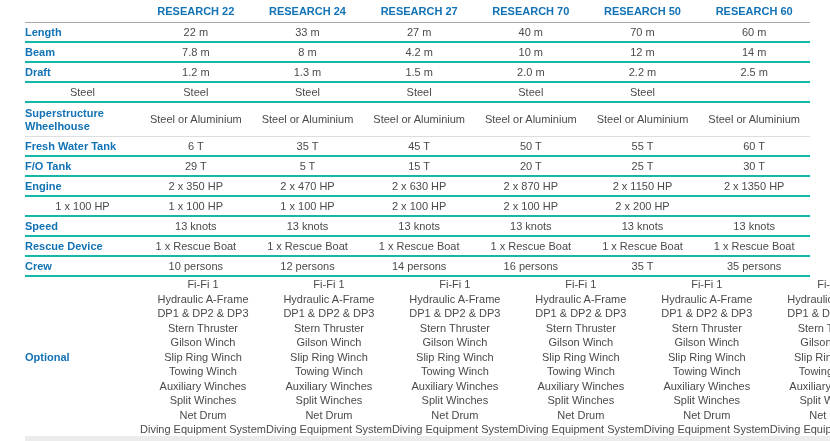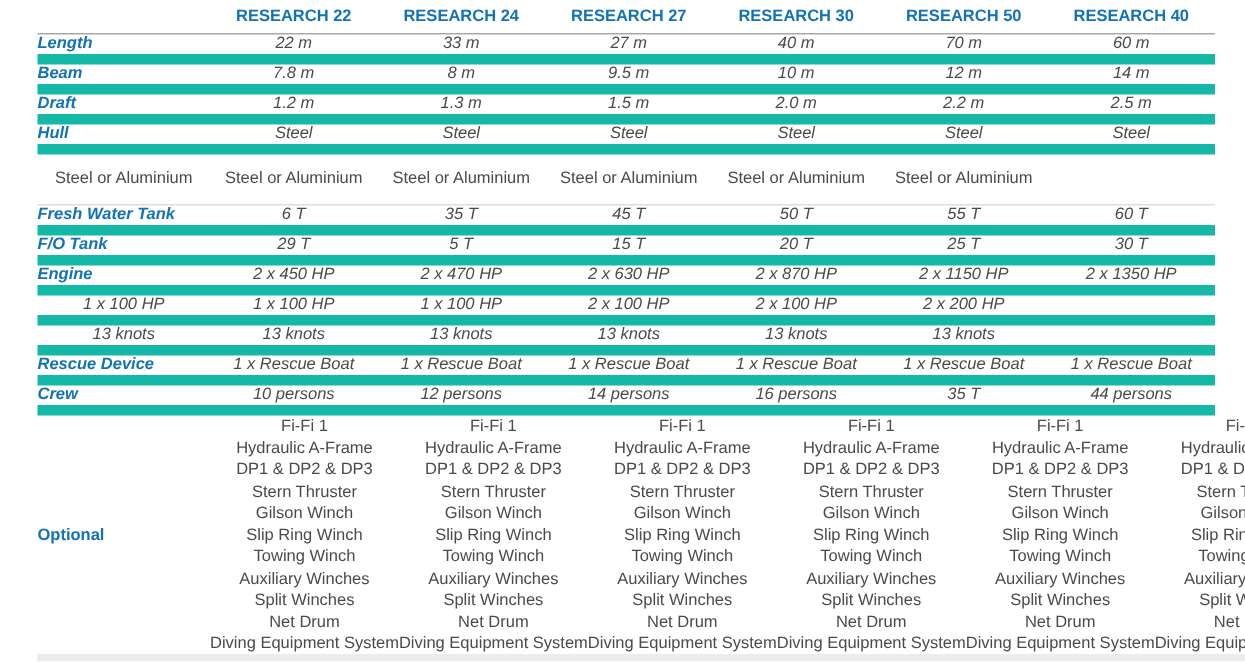--- a/index.html
+++ b/index.html
@@ -17,81 +17,81 @@
   .thead { height: 23px; border-bottom: 1px solid #a8a8a8; }
   .hcell {
     font-size: 11px; font-weight: bold; color: #1272b6;
     text-align: center; line-height: 13px;
   }
   .label {
     font-size: 11px; font-weight: bold; color: #1272b6;
     text-align: left; line-height: 13px; padding-right: 12px;
   }
   .val { font-size: 11px; color: #4a4a4a; text-align: center; line-height: 13px; }
-  .r-simple { height: 20px; border-bottom: 7px solid #14b8a6; font-style: italic; }
+  .r-simple { height: 20px; border-bottom: 2px solid #14b8a6; }
   .r-tall { height: 34px; border-bottom: 1px solid #dddddd; }
   .r-optional { height: 160px; border-bottom: none; }
   .r-optional .val { align-self: center; }
   .opt-line { line-height: 14.5px; white-space: nowrap; }
   .hscrollbar {
     position: absolute; left: 25px; right: 0; bottom: 0;
     height: 5px; background: #ececec;
   }
 </style>
 </head>
 <body>
 
 <div class="spec-table">
   <div class="row thead" id="thead">
     <div class="label"></div>
   <div class="hcell">RESEARCH 22</div>
       <div class="hcell">RESEARCH 24</div>
       <div class="hcell">RESEARCH 27</div>
-      <div class="hcell">RESEARCH 30</div>
+      <div class="hcell">RESEARCH 70</div>
       <div class="hcell">RESEARCH 50</div>
-      <div class="hcell">RESEARCH 40</div>
+      <div class="hcell">RESEARCH 60</div>
     </div>
   <div id="tbody">
       <div class="row r-simple">
         <div class="label">Length</div>
         <div class="val">22 m</div>
         <div class="val">33 m</div>
         <div class="val">27 m</div>
         <div class="val">40 m</div>
         <div class="val">70 m</div>
         <div class="val">60 m</div>
       </div>
       <div class="row r-simple">
         <div class="label">Beam</div>
         <div class="val">7.8 m</div>
         <div class="val">8 m</div>
-        <div class="val">9.5 m</div>
+        <div class="val">4.2 m</div>
         <div class="val">10 m</div>
         <div class="val">12 m</div>
         <div class="val">14 m</div>
       </div>
       <div class="row r-simple">
         <div class="label">Draft</div>
         <div class="val">1.2 m</div>
         <div class="val">1.3 m</div>
         <div class="val">1.5 m</div>
         <div class="val">2.0 m</div>
         <div class="val">2.2 m</div>
         <div class="val">2.5 m</div>
       </div>
       <div class="row r-simple">
-        <div class="label">Hull</div>
         <div class="val">Steel</div>
         <div class="val">Steel</div>
         <div class="val">Steel</div>
         <div class="val">Steel</div>
         <div class="val">Steel</div>
         <div class="val">Steel</div>
       </div>
       <div class="row r-tall">
+        <div class="label">Superstructure Wheelhouse</div>
         <div class="val">Steel or Aluminium</div>
         <div class="val">Steel or Aluminium</div>
         <div class="val">Steel or Aluminium</div>
         <div class="val">Steel or Aluminium</div>
         <div class="val">Steel or Aluminium</div>
         <div class="val">Steel or Aluminium</div>
       </div>
       <div class="row r-simple">
         <div class="label">Fresh Water Tank</div>
         <div class="val">6 T</div>
@@ -105,36 +105,37 @@
         <div class="label">F/O Tank</div>
         <div class="val">29 T</div>
         <div class="val">5 T</div>
         <div class="val">15 T</div>
         <div class="val">20 T</div>
         <div class="val">25 T</div>
         <div class="val">30 T</div>
       </div>
       <div class="row r-simple">
         <div class="label">Engine</div>
-        <div class="val">2 x 450 HP</div>
+        <div class="val">2 x 350 HP</div>
         <div class="val">2 x 470 HP</div>
         <div class="val">2 x 630 HP</div>
         <div class="val">2 x 870 HP</div>
         <div class="val">2 x 1150 HP</div>
         <div class="val">2 x 1350 HP</div>
       </div>
       <div class="row r-simple">
         <div class="val">1 x 100 HP</div>
         <div class="val">1 x 100 HP</div>
         <div class="val">1 x 100 HP</div>
         <div class="val">2 x 100 HP</div>
         <div class="val">2 x 100 HP</div>
         <div class="val">2 x 200 HP</div>
       </div>
       <div class="row r-simple">
+        <div class="label">Speed</div>
         <div class="val">13 knots</div>
         <div class="val">13 knots</div>
         <div class="val">13 knots</div>
         <div class="val">13 knots</div>
         <div class="val">13 knots</div>
         <div class="val">13 knots</div>
       </div>
       <div class="row r-simple">
         <div class="label">Rescue Device</div>
         <div class="val">1 x Rescue Boat</div>
@@ -144,21 +145,21 @@
         <div class="val">1 x Rescue Boat</div>
         <div class="val">1 x Rescue Boat</div>
       </div>
       <div class="row r-simple">
         <div class="label">Crew</div>
         <div class="val">10 persons</div>
         <div class="val">12 persons</div>
         <div class="val">14 persons</div>
         <div class="val">16 persons</div>
         <div class="val">35 T</div>
-        <div class="val">44 persons</div>
+        <div class="val">35 persons</div>
       </div>
       <div class="row r-optional">
         <div class="label">Optional</div>
         <div class="val">
           <div class="opt-line">Fi-Fi 1</div>
           <div class="opt-line">Hydraulic A-Frame</div>
           <div class="opt-line">DP1 &amp; DP2 &amp; DP3</div>
           <div class="opt-line">Stern Thruster</div>
           <div class="opt-line">Gilson Winch</div>
           <div class="opt-line">Slip Ring Winch</div>

